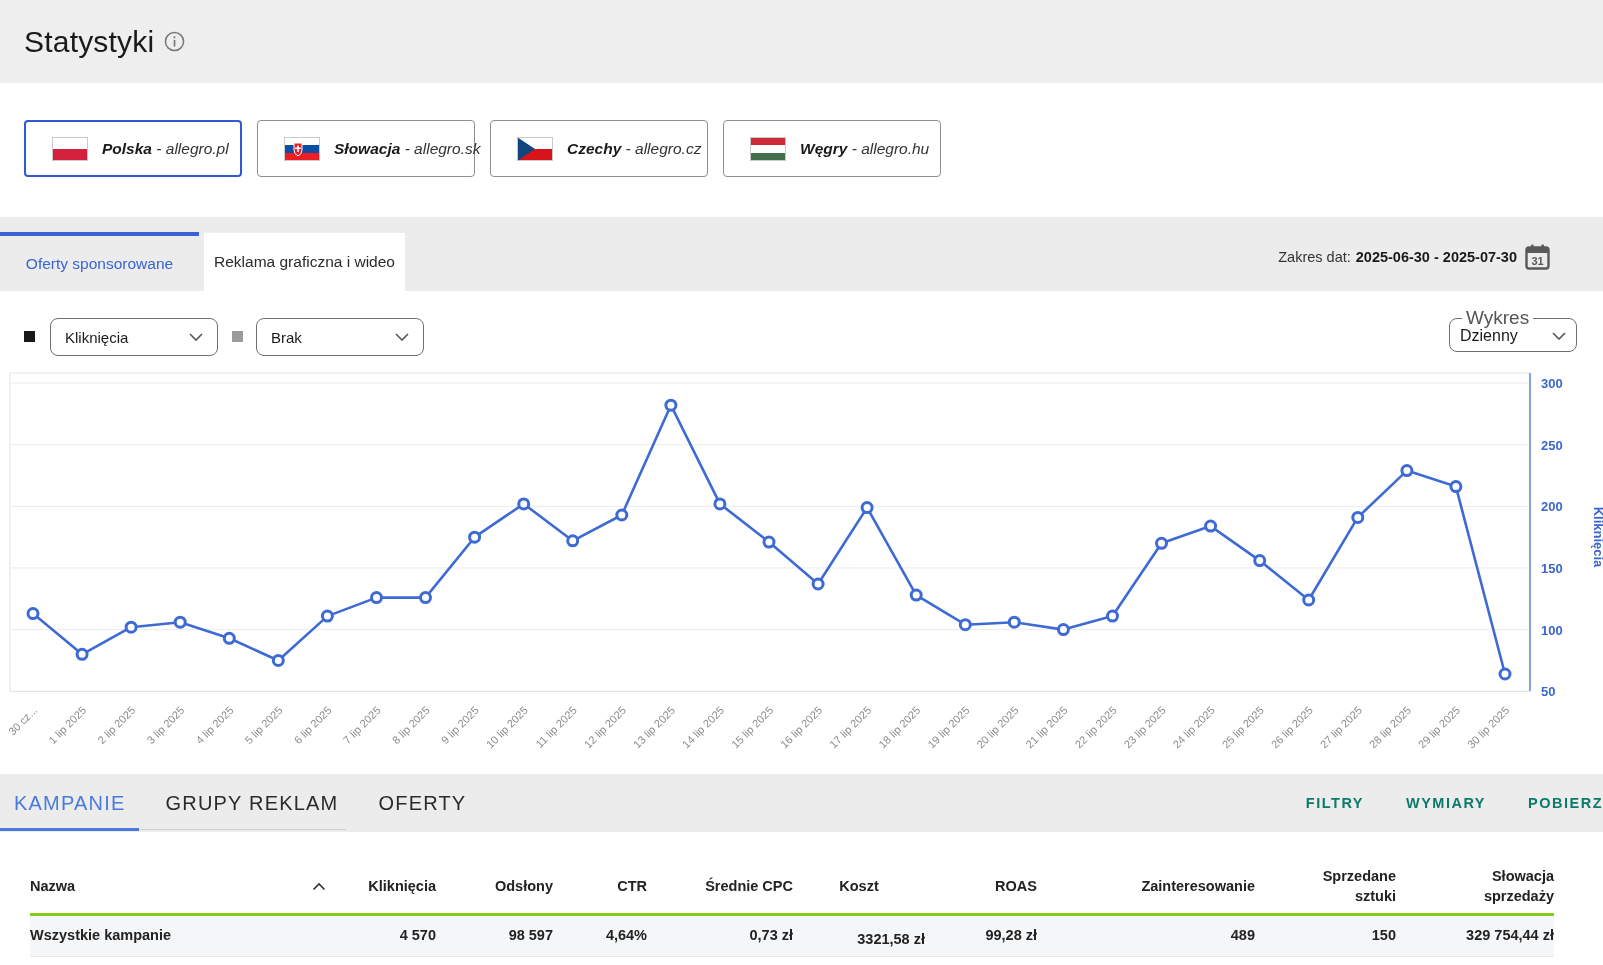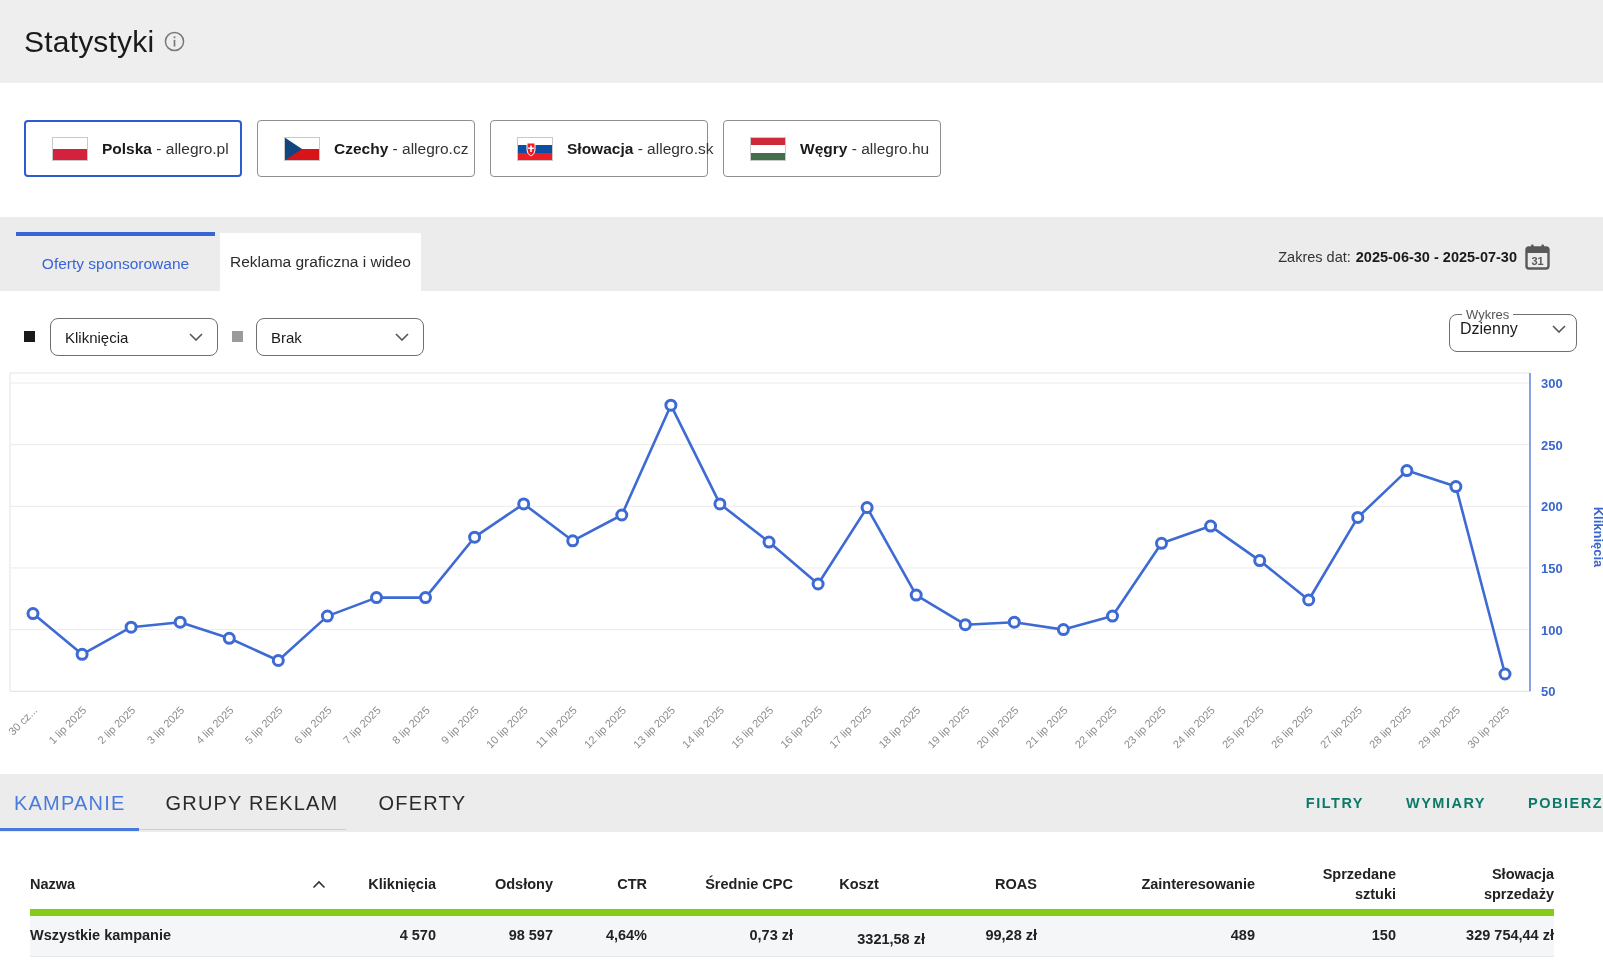--- a/index.html
+++ b/index.html
@@ -7,29 +7,29 @@
     font-family:"Liberation Sans","DejaVu Sans",sans-serif; color:#1c1c1c; }
 
   
   .top-band { height:83px; background:#eeeeee; display:flex; align-items:center; padding-left:24px; }
   .page-title { font-size:30px; font-weight:500; color:#1a1a1a; letter-spacing:0.2px; }
   .info-icon { width:21px; height:21px; margin-left:10px; color:#7a7a7a; }
 
   
   .countries { background:#fff; height:134px; padding:37px 0 0 24px; display:flex; gap:15px; }
   .country-btn { width:218px; height:57px; background:#fff; border:1px solid #8f8f8f; border-radius:4px;
-    display:flex; align-items:center; padding-left:26px; gap:14px; cursor:pointer; }
+    display:flex; align-items:center; padding-left:26px; gap:14px; cursor:pointer;font-style:italic; }
   .country-btn.selected { border:2px solid #2e5bd0; }
   .country-btn .flag { width:36px; height:24px; flex:0 0 auto; }
   .country-btn .lbl { font-size:15.5px; color:#333; white-space:nowrap; }
   .country-btn .lbl b { color:#1a1a1a; }
 
   
   .tab-band { height:74px; background:#ececec; position:relative; }
-  .tab-row { position:absolute; left:16px; bottom:0; display:flex; height:59px; }
+  .tab-row { position:absolute; left:0; bottom:0; display:flex; height:59px; }
   .main-tab { width:199px; display:flex; align-items:center; justify-content:center;
     font-size:15.5px; cursor:pointer; }
   .main-tab.active { border-top:4px solid #3964d6; color:#3964d6; background:transparent; }
   .main-tab.inactive { width:201px; margin-left:5px; background:#fff; color:#2b2b2b;
     box-shadow:0 3px 0 #d9d9d9; height:58px; margin-top:1px; }
   .date-range { position:absolute; right:53px; top:27px; display:flex; align-items:center;
     font-size:14.5px; color:#333; }
   .date-range b { margin-left:5px; color:#1a1a1a; }
   .cal-icon { margin-left:8px; cursor:pointer; }
 
@@ -39,21 +39,21 @@
   .sq.black { left:24px; background:#1a1a1a; }
   .sq.gray  { left:232px; background:#9b9b9b; }
   .select-box { position:absolute; top:27px; height:38px; border:1px solid #6f6f6f; border-radius:8px;
     background:#fff; display:flex; align-items:center; justify-content:space-between;
     padding:0 14px; font-size:15px; color:#1a1a1a; cursor:pointer; }
   .select-box.dd1 { left:50px;  width:168px; }
   .select-box.dd2 { left:256px; width:168px; }
   .chev { width:14px; height:8px; }
   .wykres-fs { position:absolute; left:1449px; top:16px; width:128px; height:45px;
     border:1px solid #6f6f6f; border-radius:8px; padding:0 10px; cursor:pointer; }
-  .wykres-fs legend { font-size:13px; color:#555; padding:0 4px; margin-left:2px; }
+  .wykres-fs legend { font-size:19px; color:#555; padding:0 4px; margin-left:2px; }
   .wykres-fs .val { display:flex; align-items:center; justify-content:space-between;
     font-size:16px; color:#1a1a1a; margin-top:-2px; }
 
   
   .chart-wrap { height:402px; background:#fff; }
 
   
   .bottom-band { height:58px; background:#ececec; display:flex; align-items:stretch;
     justify-content:space-between; margin-top:2px; }
   .btabs { display:flex; align-items:stretch; width:346px; position:relative; }
@@ -62,21 +62,21 @@
     color:#2b2b2b; cursor:pointer; position:relative; white-space:nowrap; }
   .btab:first-child { padding-left:14px; }
   .btab.active { color:#4a7bdc; }
   .btab.active::after { content:""; position:absolute; left:0; right:6px; bottom:1px; height:3px;
     background:#4a7bdc; z-index:2; }
   .bactions { display:flex; align-items:center; gap:42px; }
   .baction { color:#0c7a6b; font-size:14.5px; font-weight:bold; letter-spacing:1.5px; cursor:pointer; }
 
   
   .table-area { background:#fff; padding:28px 49px 0 30px; }
-  .t-header { display:flex; align-items:center; min-height:56px; border-bottom:7px solid #84cc16; }
+  .t-header { display:flex; align-items:center; min-height:56px; border-bottom:3px solid #84cc16; }
   .t-cell { font-size:14.5px; font-weight:bold; color:#222; text-align:right; white-space:pre-line; line-height:1.35; }
   .t-cell.name { text-align:left; display:flex; align-items:center; justify-content:space-between; }
   .sort-icon { width:14px; height:9px; margin-right:4px; cursor:pointer; }
   .t-row { display:flex; align-items:center; height:41px; background:#f5f6f8; border-bottom:1px solid #e7e8ea; }
   .t-row .t-cell { font-size:14.5px; }
 </style>
 </head>
 <body>
 
 <div class="top-band">
@@ -92,37 +92,37 @@
     <div class="country-btn selected">
       <svg class="flag" width="36" height="24" viewBox="0 0 36 24">
         <rect width="36" height="12" fill="#fff"></rect>
         <rect y="12" width="36" height="12" fill="#d4213d"></rect>
         <rect x="0.5" y="0.5" width="35" height="23" fill="none" stroke="#c9c9c9"></rect>
       </svg>
       <span class="lbl"><b>Polska</b><span> - allegro.pl</span></span>
     </div>
     <div class="country-btn">
       <svg class="flag" width="36" height="24" viewBox="0 0 36 24">
-        <rect width="36" height="12" fill="#fff"></rect>
-        <rect y="12" width="36" height="12" fill="#d7141a"></rect>
-        <polygon points="0,0 18,12 0,24" fill="#11457e"></polygon>
-        <rect x="0.5" y="0.5" width="35" height="23" fill="none" stroke="#c9c9c9"></rect>
-      </svg>
-      <span class="lbl"><b>Czechy</b><span> - allegro.cz</span></span>
-    </div>
-    <div class="country-btn">
-      <svg class="flag" width="36" height="24" viewBox="0 0 36 24">
         <rect width="36" height="8" fill="#fff"></rect>
         <rect y="8" width="36" height="8" fill="#0b4ea2"></rect>
         <rect y="16" width="36" height="8" fill="#ee1c25"></rect>
         <path d="M10 6 h8 v7 q0 4 -4 6 q-4 -2 -4 -6 z" fill="#ee1c25" stroke="#fff" stroke-width="1"></path>
         <path d="M13.2 8.5 h1.6 v2 h2 v1.6 h-2 v3 h-1.6 v-3 h-2 v-1.6 h2 z" fill="#fff"></path>
         <rect x="0.5" y="0.5" width="35" height="23" fill="none" stroke="#c9c9c9"></rect>
       </svg>
       <span class="lbl"><b>Słowacja</b><span> - allegro.sk</span></span>
+    </div>
+    <div class="country-btn">
+      <svg class="flag" width="36" height="24" viewBox="0 0 36 24">
+        <rect width="36" height="12" fill="#fff"></rect>
+        <rect y="12" width="36" height="12" fill="#d7141a"></rect>
+        <polygon points="0,0 18,12 0,24" fill="#11457e"></polygon>
+        <rect x="0.5" y="0.5" width="35" height="23" fill="none" stroke="#c9c9c9"></rect>
+      </svg>
+      <span class="lbl"><b>Czechy</b><span> - allegro.cz</span></span>
     </div>
     <div class="country-btn">
       <svg class="flag" width="36" height="24" viewBox="0 0 36 24">
         <rect width="36" height="8" fill="#ce2939"></rect>
         <rect y="8" width="36" height="8" fill="#fff"></rect>
         <rect y="16" width="36" height="8" fill="#436f4d"></rect>
         <rect x="0.5" y="0.5" width="35" height="23" fill="none" stroke="#c9c9c9"></rect>
       </svg>
       <span class="lbl"><b>Węgry</b><span> - allegro.hu</span></span>
     </div>

